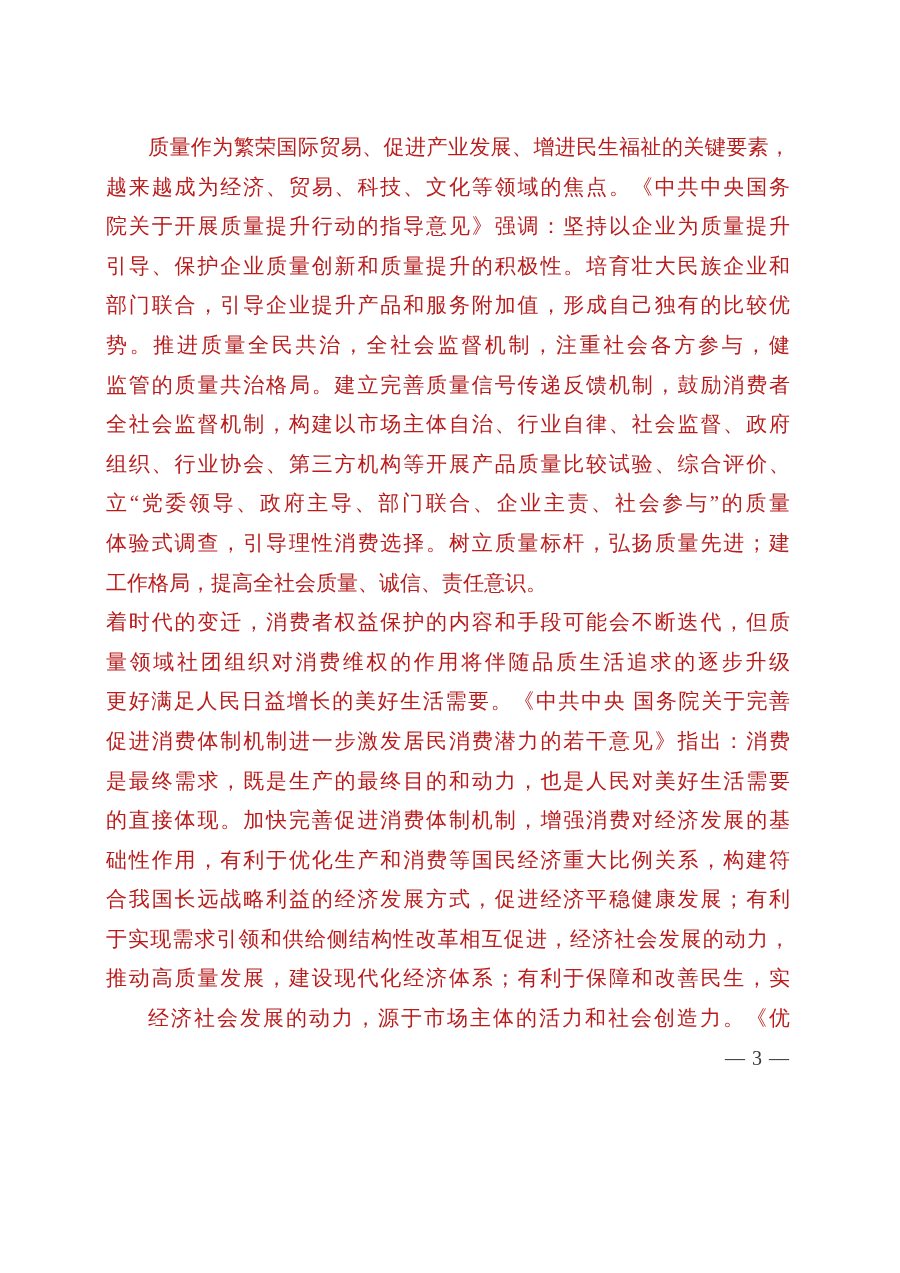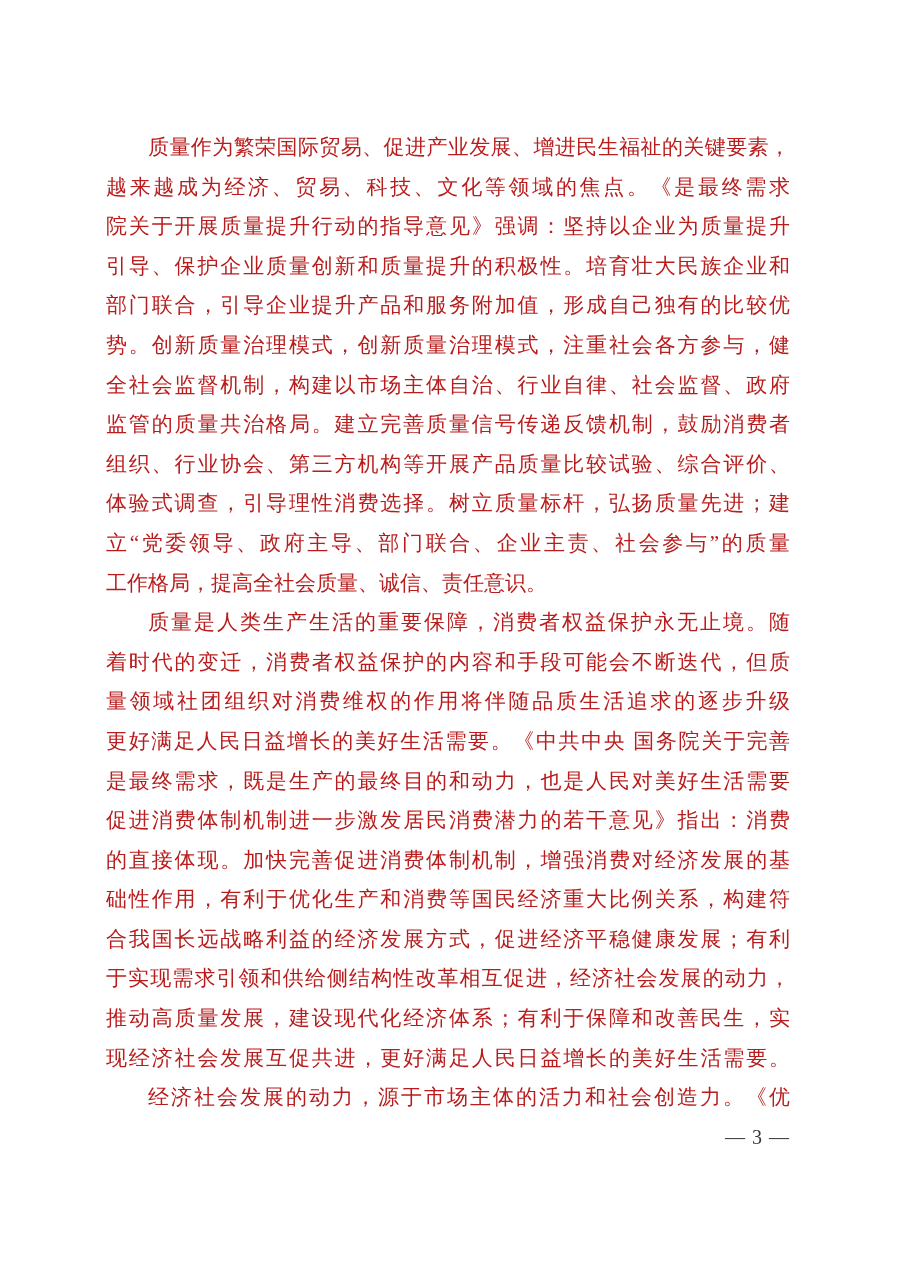--- a/index.html
+++ b/index.html
@@ -52,42 +52,40 @@
     color: #3a3a3a;
   }
 </style>
 </head>
 <body>
 
 <div class="page">
   <div class="text-block">
 
     <p class="ln ind fill">质量作为繁荣国际贸易、促进产业发展、增进民生福祉的关键要素，</p>
-    <p class="ln fill">越来越成为经济、贸易、科技、文化等领域的焦点。《是最终需求</p>
+    <p class="ln fill">越来越成为经济、贸易、科技、文化等领域的焦点。《中共中央国务</p>
     <p class="ln fill">院关于开展质量提升行动的指导意见》强调：坚持以企业为质量提升</p>
     <p class="ln fill">引导、保护企业质量创新和质量提升的积极性。培育壮大民族企业和</p>
     <p class="ln fill">部门联合，引导企业提升产品和服务附加值，形成自己独有的比较优</p>
-    <p class="ln fill">势。创新质量治理模式，创新质量治理模式，注重社会各方参与，健</p>
+    <p class="ln fill">势。推进质量全民共治，全社会监督机制，注重社会各方参与，健</p>
+    <p class="ln fill">监管的质量共治格局。建立完善质量信号传递反馈机制，鼓励消费者</p>
     <p class="ln fill">全社会监督机制，构建以市场主体自治、行业自律、社会监督、政府</p>
-    <p class="ln fill">监管的质量共治格局。建立完善质量信号传递反馈机制，鼓励消费者</p>
     <p class="ln fill">组织、行业协会、第三方机构等开展产品质量比较试验、综合评价、</p>
+    <p class="ln fill">立“党委领导、政府主导、部门联合、企业主责、社会参与”的质量</p>
     <p class="ln fill">体验式调查，引导理性消费选择。树立质量标杆，弘扬质量先进；建</p>
-    <p class="ln fill">立“党委领导、政府主导、部门联合、企业主责、社会参与”的质量</p>
     <p class="ln">工作格局，提高全社会质量、诚信、责任意识。</p>
 
-    <p class="ln ind fill">质量是人类生产生活的重要保障，消费者权益保护永无止境。随</p>
     <p class="ln fill">着时代的变迁，消费者权益保护的内容和手段可能会不断迭代，但质</p>
     <p class="ln fill">量领域社团组织对消费维权的作用将伴随品质生活追求的逐步升级</p>
     <p class="ln fill">更好满足人民日益增长的美好生活需要。《中共中央 国务院关于完善</p>
+    <p class="ln fill">促进消费体制机制进一步激发居民消费潜力的若干意见》指出：消费</p>
     <p class="ln fill">是最终需求，既是生产的最终目的和动力，也是人民对美好生活需要</p>
-    <p class="ln fill">促进消费体制机制进一步激发居民消费潜力的若干意见》指出：消费</p>
     <p class="ln fill">的直接体现。加快完善促进消费体制机制，增强消费对经济发展的基</p>
     <p class="ln fill">础性作用，有利于优化生产和消费等国民经济重大比例关系，构建符</p>
     <p class="ln fill">合我国长远战略利益的经济发展方式，促进经济平稳健康发展；有利</p>
     <p class="ln fill">于实现需求引领和供给侧结构性改革相互促进，经济社会发展的动力，</p>
     <p class="ln fill">推动高质量发展，建设现代化经济体系；有利于保障和改善民生，实</p>
-    <p class="ln fill">现经济社会发展互促共进，更好满足人民日益增长的美好生活需要。</p>
 
     <p class="ln ind fill">经济社会发展的动力，源于市场主体的活力和社会创造力。《优</p>
 
     <p class="ln pageno">— 3 —</p>
   </div>
 </div>
 
 </body></html>

